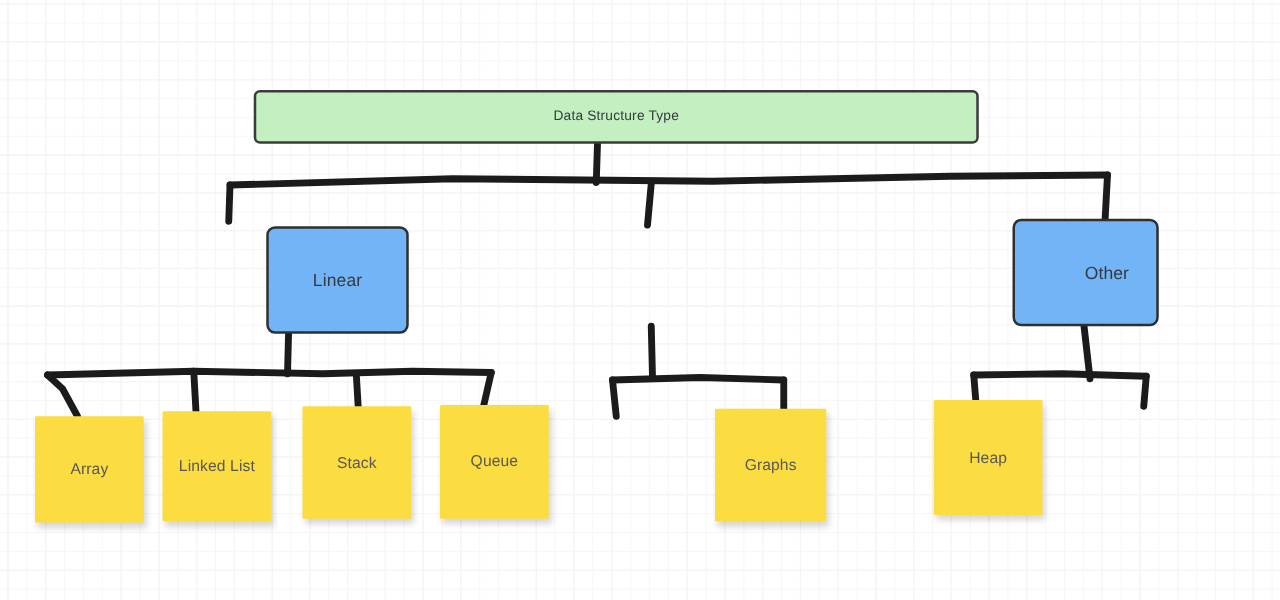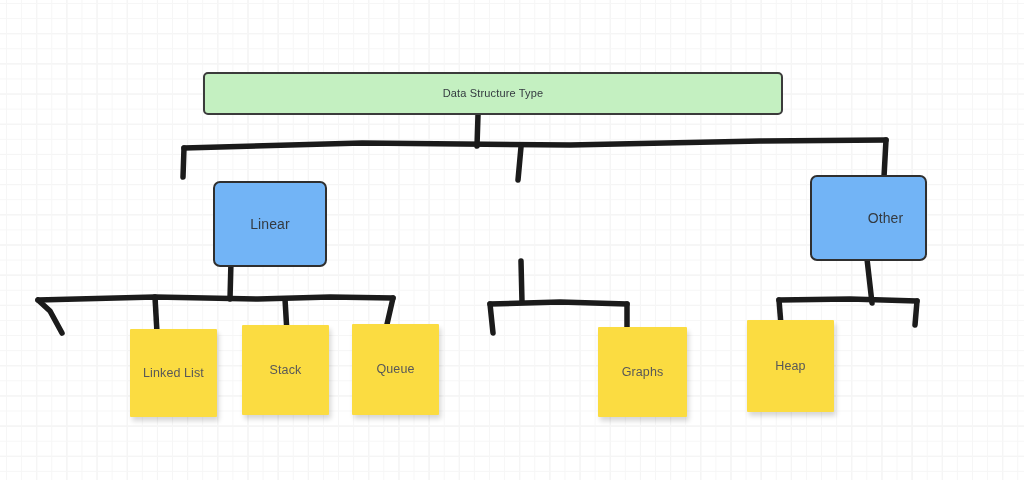--- a/index.html
+++ b/index.html
@@ -116,35 +116,38 @@
 
   <div class="node node-cat" style="left:173px; top:181px; width:114px; height:86px;margin-left:40px;">
     <span>Linear</span>
   </div>
 
 
   <div class="node node-cat" style="left:810px; top:175px; width:117px; height:86px;padding-left:34px;">
     <span>Other</span>
   </div>
 
+  <div class="node node-note" style="left:28px; top:333px; width:87px; height:85px;">
+    <span>Array</span>
+  </div>
 
   <div class="node node-note" style="left:130px; top:329px; width:87px; height:88px;">
     <span>Linked List</span>
   </div>
 
   <div class="node node-note" style="left:242px; top:325px; width:87px; height:90px;">
     <span>Stack</span>
   </div>
 
   <div class="node node-note" style="left:352px; top:324px; width:87px; height:91px;">
     <span>Queue</span>
   </div>
 
 
-  <div class="node node-note" style="left:598px; top:327px; width:89px; height:90px;align-items:center;">
+  <div class="node node-note" style="left:572px; top:327px; width:89px; height:90px;align-items:center;">
     <span>Graphs</span>
   </div>
 
   <div class="node node-note" style="left:747px; top:320px; width:87px; height:92px;">
     <span>Heap</span>
   </div>
 
 
 </div>
 

